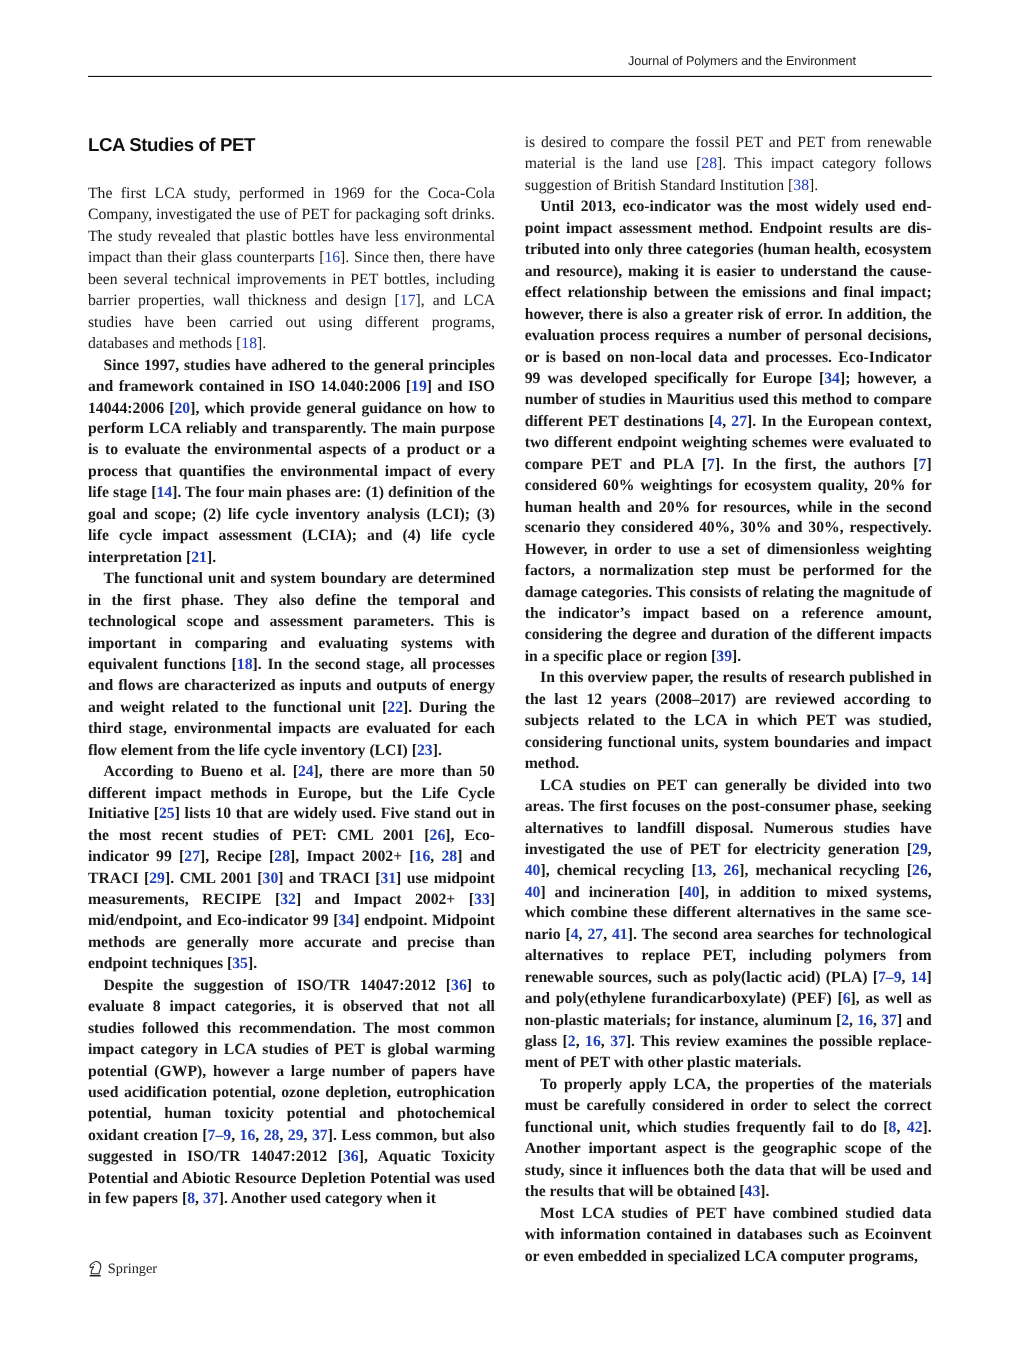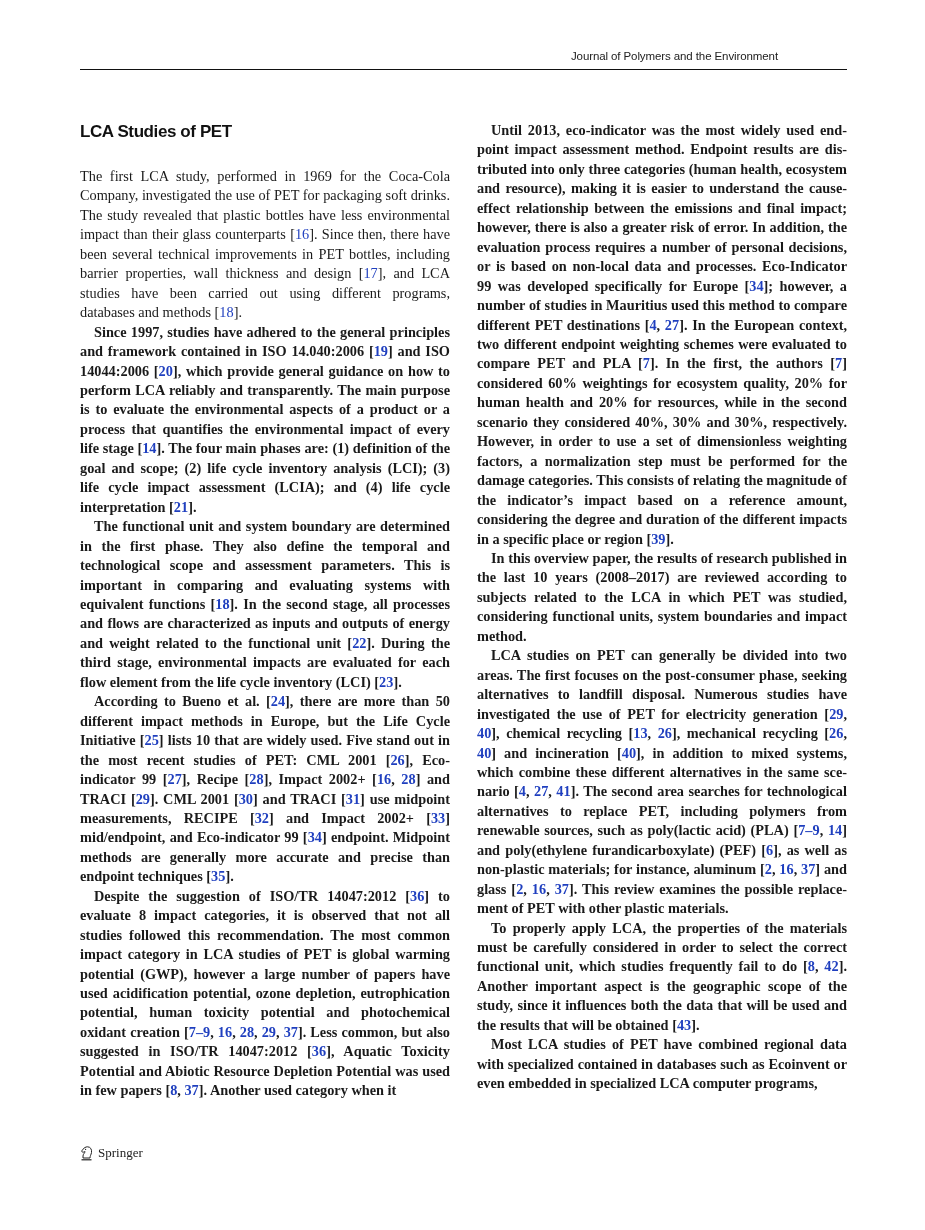--- a/index.html
+++ b/index.html
@@ -49,25 +49,26 @@
         <p>The first LCA study, performed in 1969 for the Coca-Cola Company, investigated the use of PET for packaging soft drinks. The study revealed that plastic bottles have less environmental impact than their glass counterparts [<span class="ref">16</span>]. Since then, there have been several technical improve­ments in PET bottles, including barrier properties, wall thickness and design [<span class="ref">17</span>], and LCA studies have been car­ried out using different programs, databases and methods [<span class="ref">18</span>].</p>
         <p class="indent">Since 1997, studies have adhered to the general prin­ciples and framework contained in ISO 14.040:2006 [<span class="ref">19</span>] and ISO 14044:2006 [<span class="ref">20</span>], which provide general guidance on how to perform LCA reliably and transparently. The main purpose is to evaluate the environmental aspects of a product or a process that quantifies the environmental impact of every life stage [<span class="ref">14</span>]. The four main phases are: (1) definition of the goal and scope; (2) life cycle inventory analysis (LCI); (3) life cycle impact assessment (LCIA); and (4) life cycle interpretation [<span class="ref">21</span>].</p>
         <p class="indent">The functional unit and system boundary are deter­mined in the first phase. They also define the temporal and technological scope and assessment parameters. This is important in comparing and evaluating systems with equivalent functions [<span class="ref">18</span>]. In the second stage, all pro­cesses and flows are characterized as inputs and outputs of energy and weight related to the functional unit [<span class="ref">22</span>]. During the third stage, environmental impacts are evalu­ated for each flow element from the life cycle inventory (LCI) [<span class="ref">23</span>].</p>
         <p class="indent">According to Bueno et al. [<span class="ref">24</span>], there are more than 50 different impact methods in Europe, but the Life Cycle Initiative [<span class="ref">25</span>] lists 10 that are widely used. Five stand out in the most recent studies of PET: CML 2001 [<span class="ref">26</span>], Eco-indicator 99 [<span class="ref">27</span>], Recipe [<span class="ref">28</span>], Impact 2002+ [<span class="ref">16</span>, <span class="ref">28</span>] and TRACI [<span class="ref">29</span>]. CML 2001 [<span class="ref">30</span>] and TRACI [<span class="ref">31</span>] use midpoint measurements, RECIPE [<span class="ref">32</span>] and Impact 2002+ [<span class="ref">33</span>] mid/endpoint, and Eco-indicator 99 [<span class="ref">34</span>] endpoint. Midpoint methods are generally more accurate and precise than endpoint techniques [<span class="ref">35</span>].</p>
         <p class="indent">Despite the suggestion of ISO/TR 14047:2012 [<span class="ref">36</span>] to evaluate 8 impact categories, it is observed that not all studies followed this recommendation. The most common impact category in LCA studies of PET is global warming potential (GWP), however a large number of papers have used acidification potential, ozone depletion, eutrophica­tion potential, human toxicity potential and photochemical oxidant creation [<span class="ref">7–9</span>, <span class="ref">16</span>, <span class="ref">28</span>, <span class="ref">29</span>, <span class="ref">37</span>]. Less common, but also suggested in ISO/TR 14047:2012 [<span class="ref">36</span>], Aquatic Toxic­ity Potential and Abiotic Resource Depletion Potential was used in few papers [<span class="ref">8</span>, <span class="ref">37</span>]. Another used category when it</p>
       </div>
   </div>
 
   <div class="col col-right">
     <div>
+        <p>is desired to compare the fossil PET and PET from renew­able material is the land use [<span class="ref">28</span>]. This impact category follows suggestion of British Standard Institution [<span class="ref">38</span>].</p>
         <p class="indent">Until 2013, eco-indicator was the most widely used end­point impact assessment method. Endpoint results are dis­tributed into only three categories (human health, ecosystem and resource), making it is easier to understand the cause-effect relationship between the emissions and final impact; however, there is also a greater risk of error. In addition, the evaluation process requires a number of personal decisions, or is based on non-local data and processes. Eco-Indicator 99 was developed specifically for Europe [<span class="ref">34</span>]; however, a number of studies in Mauritius used this method to compare different PET destinations [<span class="ref">4</span>, <span class="ref">27</span>]. In the European context, two different endpoint weighting schemes were evaluated to compare PET and PLA [<span class="ref">7</span>]. In the first, the authors [<span class="ref">7</span>] considered 60% weightings for ecosystem quality, 20% for human health and 20% for resources, while in the second scenario they considered 40%, 30% and 30%, respectively. However, in order to use a set of dimensionless weighting factors, a normalization step must be performed for the dam­age categories. This consists of relating the magnitude of the indicator’s impact based on a reference amount, considering the degree and duration of the different impacts in a specific place or region [<span class="ref">39</span>].</p>
-        <p class="indent">In this overview paper, the results of research published in the last 10 years (2008–2017) are reviewed according to subjects related to the LCA in which PET was studied, considering functional units, system boundaries and impact method.</p>
+        <p class="indent">In this overview paper, the results of research published in the last 12 years (2008–2017) are reviewed according to subjects related to the LCA in which PET was studied, considering functional units, system boundaries and impact method.</p>
         <p class="indent">LCA studies on PET can generally be divided into two areas. The first focuses on the post-consumer phase, seek­ing alternatives to landfill disposal. Numerous studies have investigated the use of PET for electricity generation [<span class="ref">29</span>, <span class="ref">40</span>], chemical recycling [<span class="ref">13</span>, <span class="ref">26</span>], mechanical recycling [<span class="ref">26</span>, <span class="ref">40</span>] and incineration [<span class="ref">40</span>], in addition to mixed systems, which combine these different alternatives in the same sce­nario [<span class="ref">4</span>, <span class="ref">27</span>, <span class="ref">41</span>]. The second area searches for technologi­cal alternatives to replace PET, including polymers from renewable sources, such as poly(lactic acid) (PLA) [<span class="ref">7–9</span>, <span class="ref">14</span>] and poly(ethylene furandicarboxylate) (PEF) [<span class="ref">6</span>], as well as non-plastic materials; for instance, aluminum [<span class="ref">2</span>, <span class="ref">16</span>, <span class="ref">37</span>] and glass [<span class="ref">2</span>, <span class="ref">16</span>, <span class="ref">37</span>]. This review examines the possible replace­ment of PET with other plastic materials.</p>
         <p class="indent">To properly apply LCA, the properties of the materials must be carefully considered in order to select the correct functional unit, which studies frequently fail to do [<span class="ref">8</span>, <span class="ref">42</span>]. Another important aspect is the geographic scope of the study, since it influences both the data that will be used and the results that will be obtained [<span class="ref">43</span>].</p>
-        <p class="indent">Most LCA studies of PET have combined regional data with specialized contained in databases such as Ecoinvent or even embedded in specialized LCA computer programs,</p>
+        <p class="indent">Most LCA studies of PET have combined studied data with information contained in databases such as Ecoinvent or even embedded in specialized LCA computer programs,</p>
       </div>
   </div>
 
   <div class="footer">
     <span>
       <svg width="14" height="16" viewBox="0 0 14 16">
         <path d="M3 13 L3 11 C3 9 5 8 5 6.5 C4 7 3 7.5 2.2 7 C1.4 6.4 2 5.2 3 4.2 C4.2 3 5.5 1.8 7.5 1.8 C10.5 1.8 12 4.5 11.5 7.5 C11.1 9.8 10 11 10 13 Z" fill="none" stroke="#222" stroke-width="1"></path>
         <circle cx="5.6" cy="4.4" r="0.6" fill="#222"></circle>
         <line x1="1.5" y1="14.8" x2="11.5" y2="14.8" stroke="#222" stroke-width="1.2"></line>
       </svg>

